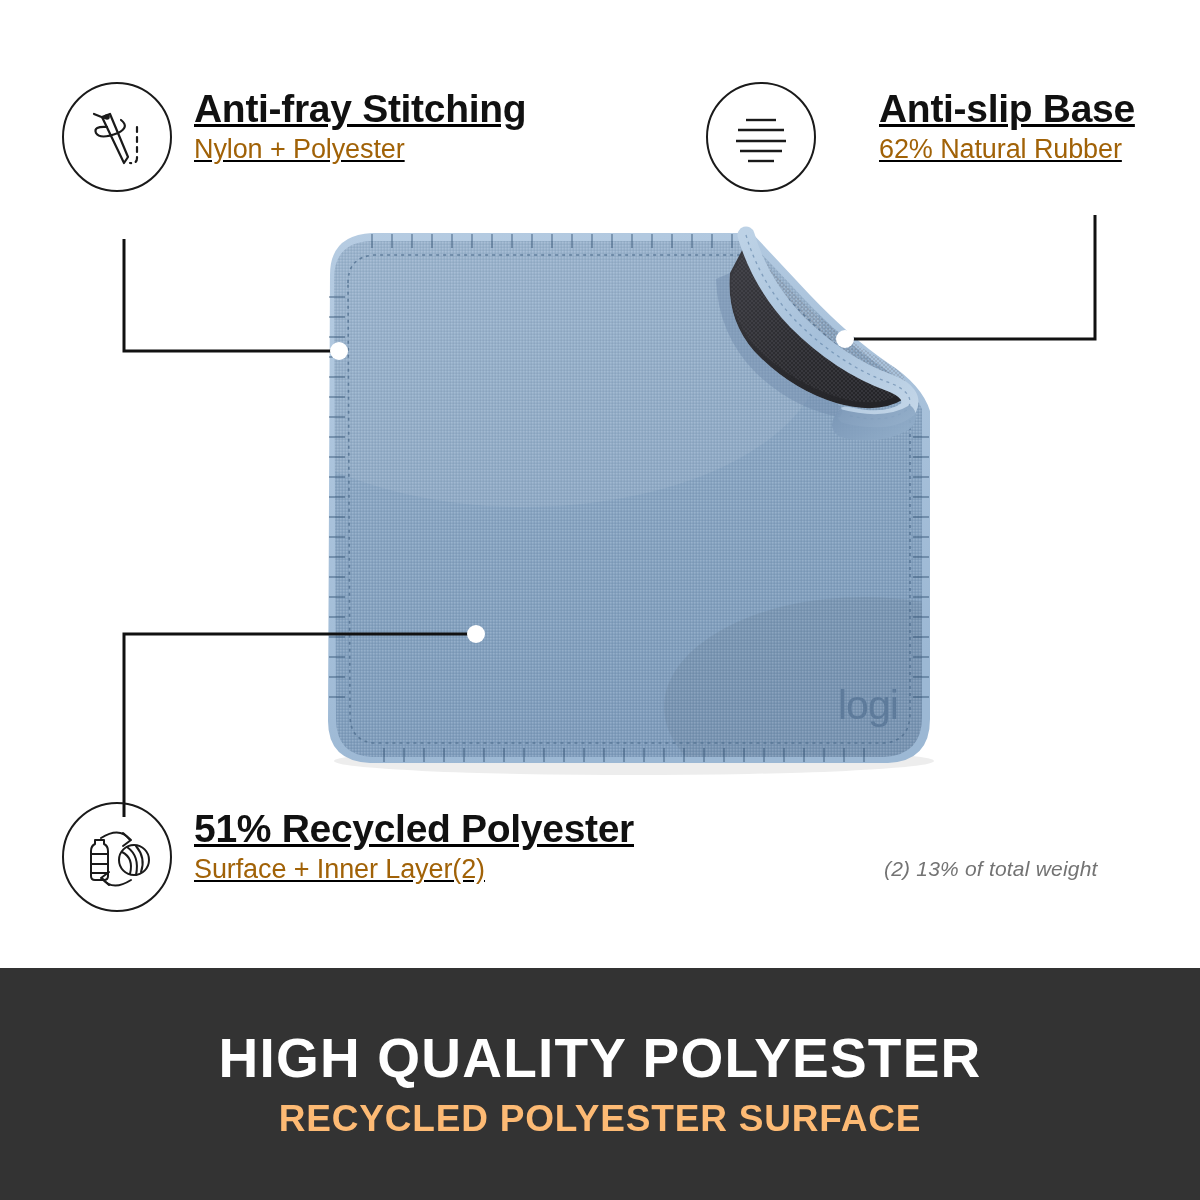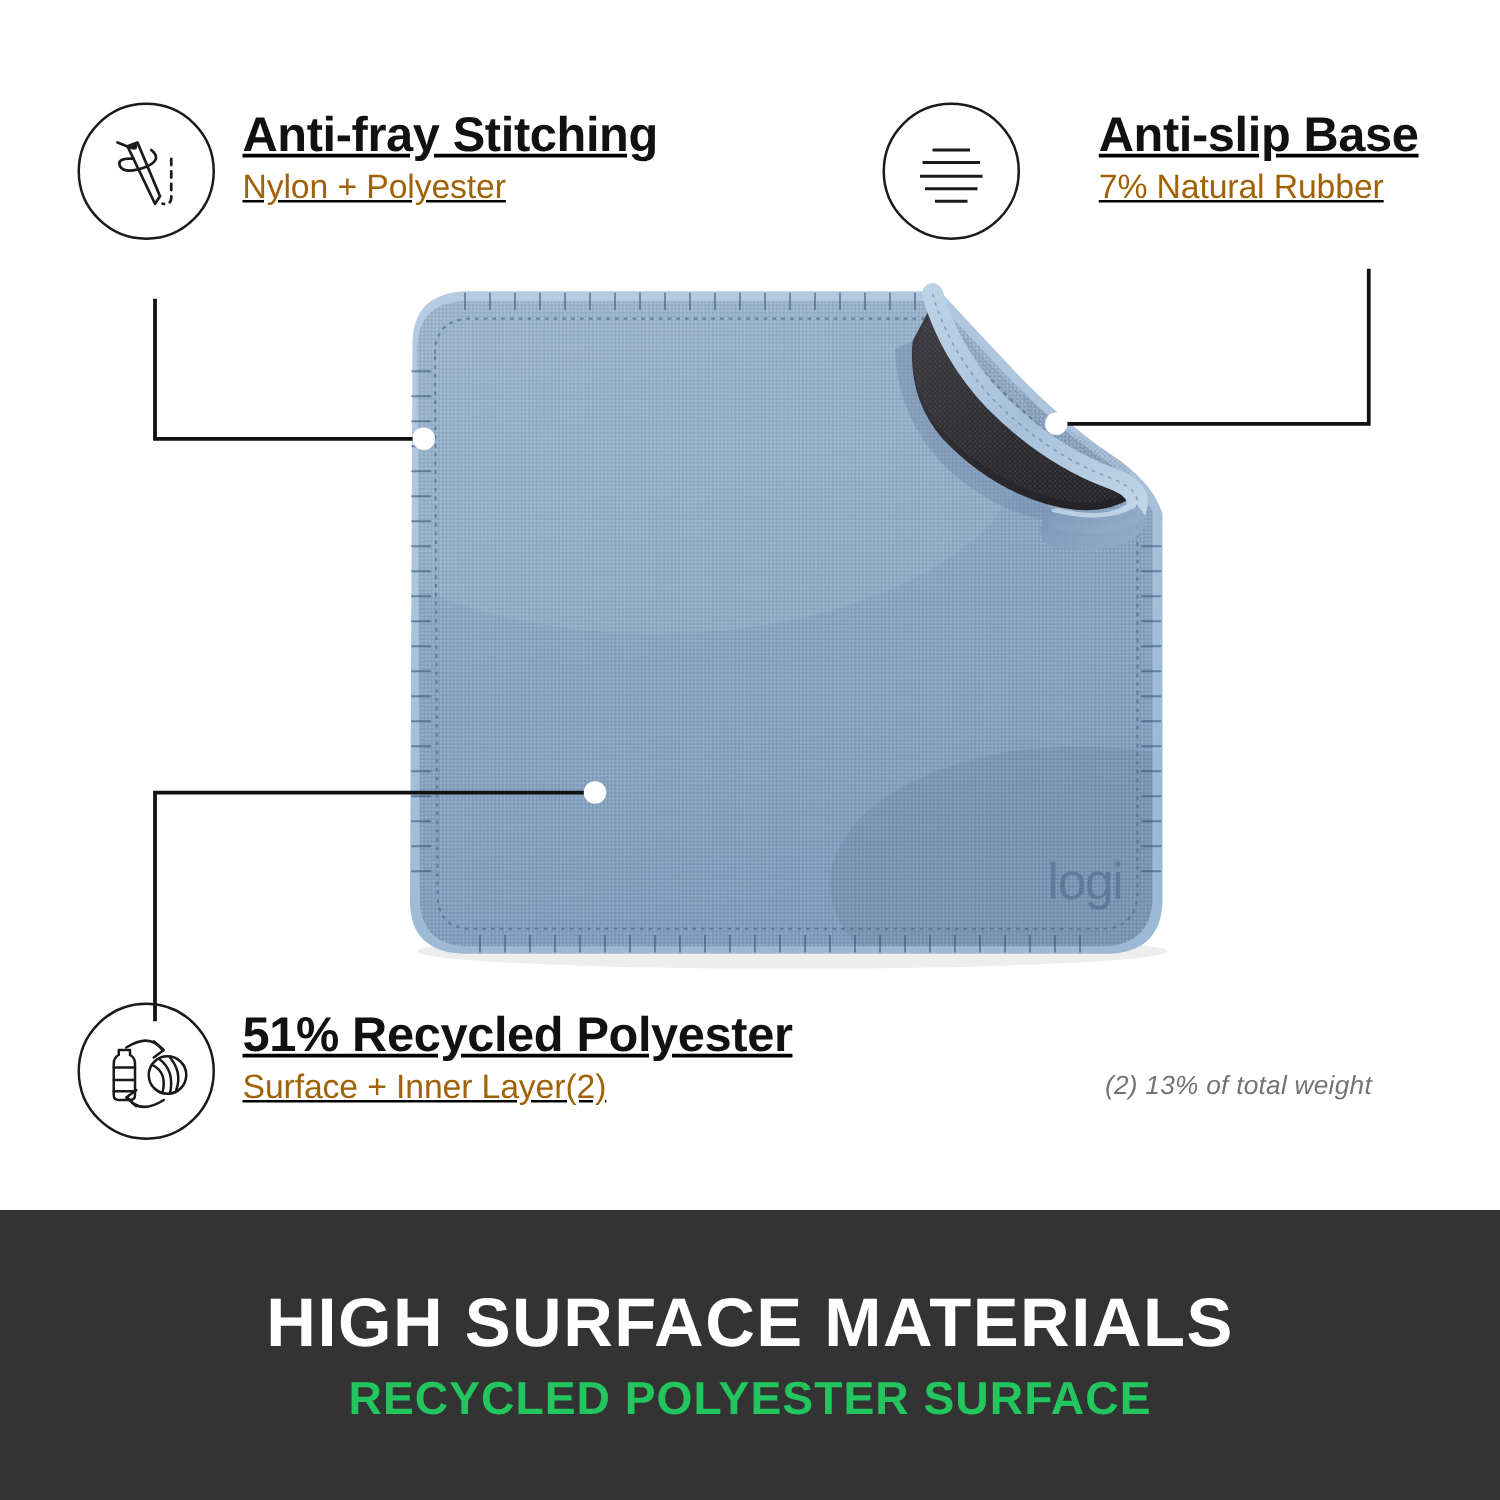--- a/index.html
+++ b/index.html
@@ -51,21 +51,21 @@
     background:#333333;
     display:flex; flex-direction:column;
     align-items:center; justify-content:center;
   }
   .banner-title {
     color:#ffffff; font-size:55px; font-weight:bold;
     letter-spacing:1.2px; line-height:1.1;
     text-align:center; white-space:nowrap;
   }
   .banner-sub {
-    color:#22c55e; font-size:37px; font-weight:bold;
+    color:#fdba74; font-size:37px; font-weight:bold;
     letter-spacing:0.8px; margin-top:10px;
     text-align:center; white-space:nowrap;
   }
 </style>
 </head>
 <body>
 
 <div class="stage">
 
   <div class="product">
@@ -276,21 +276,21 @@
           <line x1="22" y1="20" x2="52" y2="20"></line>
           <line x1="14" y1="30" x2="60" y2="30"></line>
           <line x1="12" y1="41" x2="62" y2="41"></line>
           <line x1="16" y1="51" x2="58" y2="51"></line>
           <line x1="24" y1="61" x2="50" y2="61"></line>
         </g>
       </svg>
     </div>
     <div class="feature-text">
       <div class="feature-title">Anti-slip Base</div>
-      <div class="feature-sub">7% Natural Rubber</div>
+      <div class="feature-sub">62% Natural Rubber</div>
     </div>
   </div>
 
   <div class="feature" id="feature-recycled">
     <div class="feature-icon">
       <svg width="78" height="78" viewBox="0 0 78 78">
         <g fill="none" stroke="#1a1a1a" stroke-width="2" stroke-linecap="round" stroke-linejoin="round">
 
           <path d="M17 22 h9 v4 q4 2 4 7 v25 q0 4 -4 4 h-9 q-4 0 -4 -4 v-25 q0 -5 4 -7 z"></path>
           <line x1="13" y1="36" x2="30" y2="36"></line>
@@ -311,17 +311,17 @@
     </div>
     <div class="feature-text">
       <div class="feature-title">51% Recycled Polyester</div>
       <div class="feature-sub">Surface + Inner Layer(2)</div>
     </div>
   </div>
 
   <div class="footnote">(2)  13% of total weight</div>
 
   <div class="banner">
-    <div class="banner-title">HIGH SURFACE MATERIALS</div>
+    <div class="banner-title">HIGH QUALITY POLYESTER</div>
     <div class="banner-sub">RECYCLED POLYESTER SURFACE</div>
   </div>
 
 </div>
 
 </body></html>

